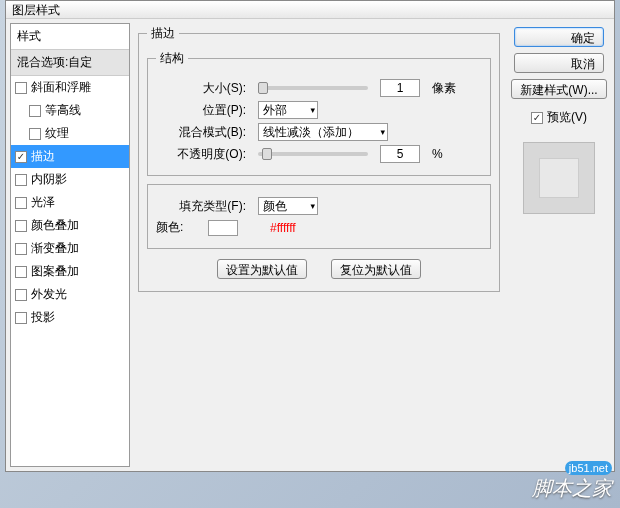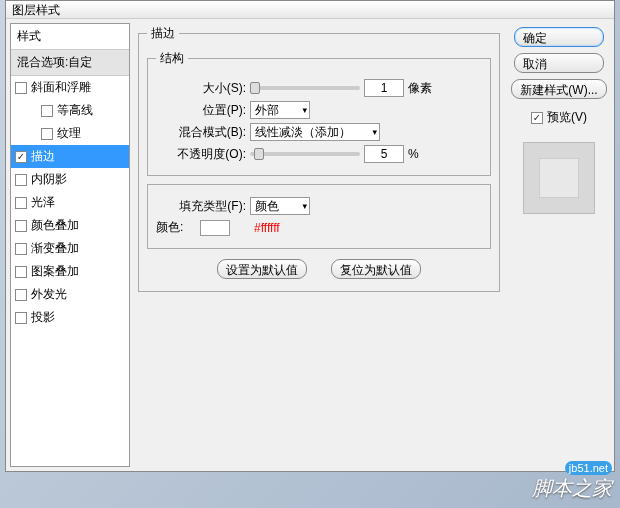--- a/index.html
+++ b/index.html
@@ -4,36 +4,36 @@
 <style>
 * { box-sizing: border-box; font-family: "Microsoft YaHei", SimSun, sans-serif; font-size: 12px; }
 body { margin: 0; background: linear-gradient(135deg, #c8d4e0, #a8b8cc); width: 620px; height: 508px; position: relative; }
 .dialog { position: absolute; left: 5px; top: 0; width: 610px; height: 472px; background: #f0f0f0; border: 1px solid #888; }
 .titlebar { height: 18px; background: linear-gradient(#fff,#e8e8e8); border-bottom: 1px solid #ccc; padding: 1px 6px; }
 .body { display: flex; height: calc(100% - 18px); }
 .sidebar { width: 120px; border: 1px solid #999; margin: 4px; background: #fff; }
 .side-hdr { padding: 4px 6px; border-bottom: 1px solid #ccc; }
 .side-blend { padding: 4px 6px; background: #e4e4e4; border-bottom: 1px solid #ccc; }
 .side-item { padding: 3px 4px; display: flex; align-items: center; gap: 4px; }
-.side-item.indent { padding-left: 30px; }
+.side-item.indent { padding-left: 18px; }
 .side-item.sel { background: #3399ff; color: #fff; }
 .chk { width: 12px; height: 12px; border: 1px solid #888; background: #fff; display: inline-flex; align-items: center; justify-content: center; font-size: 10px; color: #333; }
 .main { flex: 1; padding: 6px 4px; }
 fieldset { border: 1px solid #aaa; margin: 0 0 8px 0; padding: 8px; }
 legend { padding: 0 4px; }
-.row { display: flex; align-items: center; margin: 4px 0; gap: 4px; }
+.row { display: flex; align-items: center; margin: 4px 0; gap: 12px; }
 .lbl { width: 90px; text-align: right; }
 .slider { flex: 0 0 110px; height: 4px; background: #ccc; position: relative; border-radius: 2px; }
 .thumb { position: absolute; top: -4px; width: 10px; height: 12px; background: #ddd; border: 1px solid #888; border-radius: 2px; }
 .num { width: 40px; height: 18px; border: 1px solid #999; background: #fff; text-align: center; padding: 1px; }
 .combo { height: 18px; border: 1px solid #999; background: #fff; display: inline-flex; align-items: center; padding: 0 14px 0 4px; position: relative; }
 .combo::after { content: "▾"; position: absolute; right: 2px; font-size: 9px; }
 .swatch { width: 30px; height: 16px; border: 1px solid #999; background: #fff; }
 .hex { color: #f00; margin-left: 20px; }
-.btn { display: inline-block; min-width: 90px; height: 20px; border: 1px solid #888; background: linear-gradient(#fdfdfd,#e6e6e6); text-align: left; padding: 2px 8px; border-radius: 9px; cursor: pointer; }
+.btn { display: inline-block; min-width: 90px; height: 20px; border: 1px solid #888; background: linear-gradient(#fdfdfd,#e6e6e6); text-align: right; padding: 2px 8px; border-radius: 3px; cursor: pointer; }
 .right { width: 110px; padding: 8px 6px; display: flex; flex-direction: column; gap: 6px; align-items: center; }
 .btn.primary { border: 1px solid #3a8adf; box-shadow: 0 0 2px #6ab2ff inset; }
 .preview { width: 72px; height: 72px; background: #d8d8d8; border: 1px solid #bbb; margin-top: 6px; display:flex; align-items:center; justify-content:center;}
 .preview-inner { width:40px; height:40px; background:#e8e8e8; border:1px solid #ccc;}
 .watermark { position: absolute; right: 8px; bottom: 6px; color: #fff; font-family: "SimHei", sans-serif; text-align: right; }
 .watermark .logo { background:#3aa0e8; padding:1px 4px; border-radius:7px; font-size:11px; display:inline-block; }
 .watermark .txt { font-size:20px; font-style: italic; text-shadow:0 1px 2px #555; }
 </style>
 </head>
 <body>

